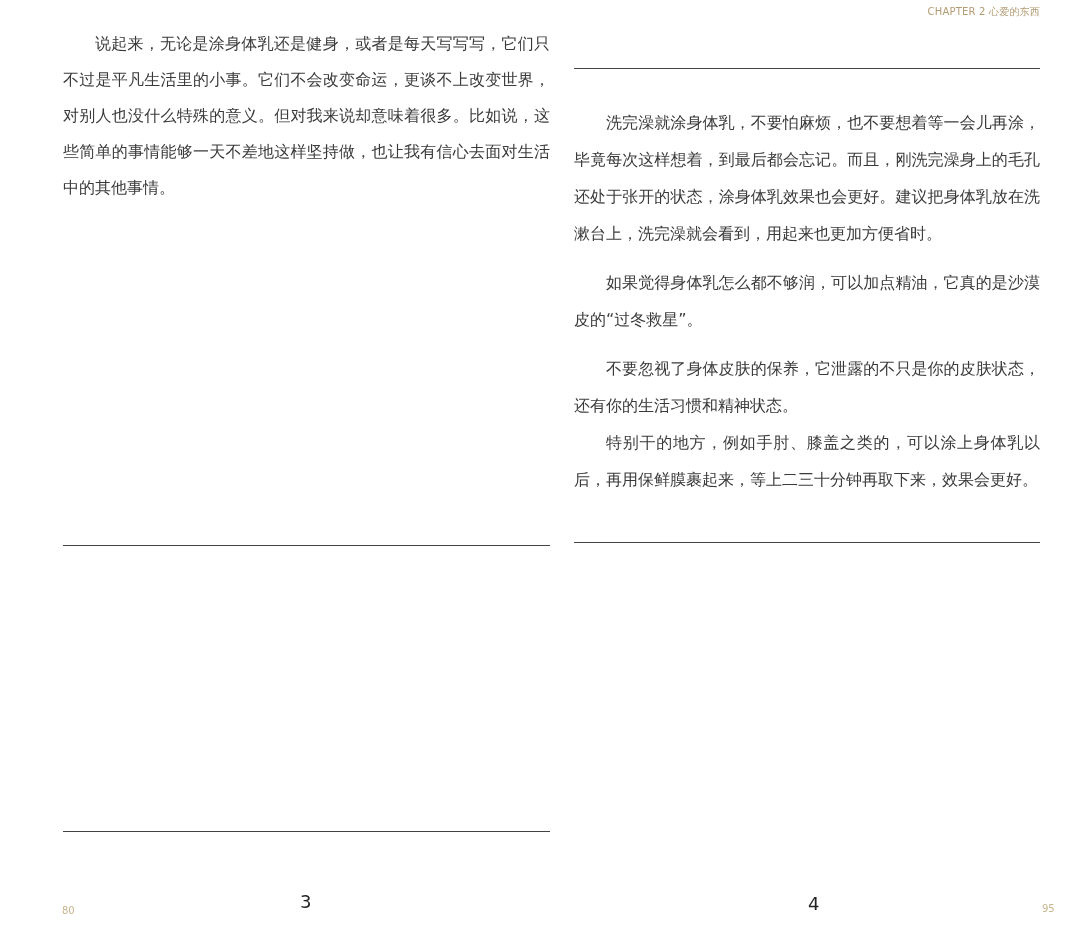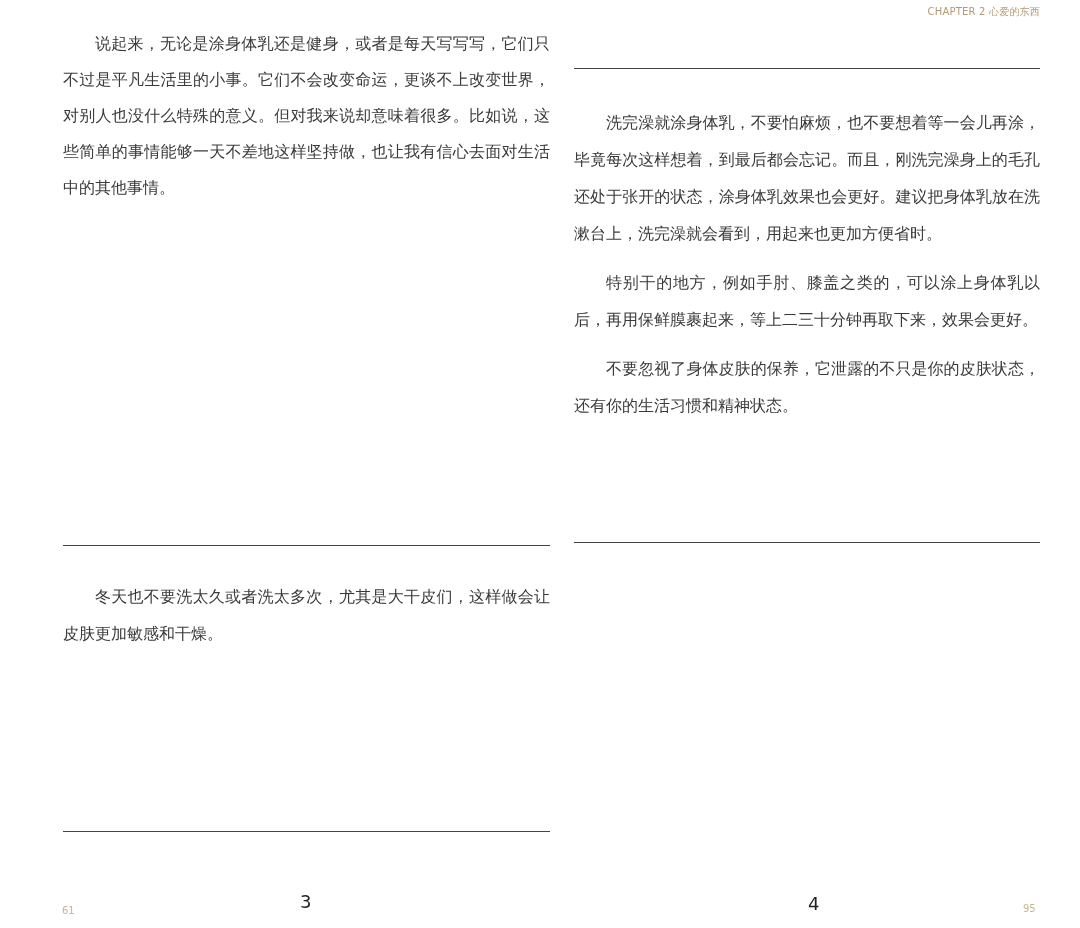--- a/index.html
+++ b/index.html
@@ -76,40 +76,40 @@
 
 <div class="page page-left">
 
   <div class="block" style="left:51px; top:26px; width:487px;">
     <p class="para para-lg">说起来，无论是涂身体乳还是健身，或者是每天写写写，它们只不过是平凡生活里的小事。它们不会改变命运，更谈不上改变世界，对别人也没什么特殊的意义。但对我来说却意味着很多。比如说，这些简单的事情能够一天不差地这样坚持做，也让我有信心去面对生活中的其他事情。</p>
   </div>
 
   <div class="divider" style="left:51px; top:545px; width:487px;"></div>
 
   <div class="block" style="left:51px; top:578px; width:487px;">
-    <p class="para para-sm">冬天也不要洗太久或者洗太多次，尤其是大干皮们，这样做会让皮肤更加敏感和干燥。</p>
   </div>
 
   <div class="divider" style="left:51px; top:831px; width:487px;"></div>
 
-  <div class="folio" style="left:50px; top:905px;">61</div>
+  <div class="folio" style="left:50px; top:905px;">80</div>
 
   <div class="page-num" style="left:288px; top:891px;">3</div>
 </div>
 
 <div class="page page-right">
 
   <div class="chapter-header">CHAPTER 2  心爱的东西</div>
 
   <div class="divider" style="left:34px; top:68px; width:466px;"></div>
 
   <div class="block" style="left:34px; top:104px; width:466px;">
     <p class="para para-sm" style="margin-bottom:12px;">洗完澡就涂身体乳，不要怕麻烦，也不要想着等一会儿再涂，毕竟每次这样想着，到最后都会忘记。而且，刚洗完澡身上的毛孔还处于张开的状态，涂身体乳效果也会更好。建议把身体乳放在洗漱台上，洗完澡就会看到，用起来也更加方便省时。</p>
+    <p class="para para-sm" style="margin-bottom:12px;">如果觉得身体乳怎么都不够润，可以加点精油，它真的是沙漠皮的“过冬救星”。</p>
+    <p class="para para-sm">不要忽视了身体皮肤的保养，它泄露的不只是你的皮肤状态，还有你的生活习惯和精神状态。</p>
     <p class="para para-sm" style="margin-bottom:12px;">特别干的地方，例如手肘、膝盖之类的，可以涂上身体乳以后，再用保鲜膜裹起来，等上二三十分钟再取下来，效果会更好。</p>
-    <p class="para para-sm">不要忽视了身体皮肤的保养，它泄露的不只是你的皮肤状态，还有你的生活习惯和精神状态。</p>
   </div>
 
   <div class="divider" style="left:34px; top:542px; width:466px;"></div>
 
   <div class="page-num" style="left:268px; top:893px;">4</div>
 
-  <div class="folio" style="left:483px; top:903px;">95</div>
+  <div class="folio" style="left:502px; top:903px;">95</div>
 </div>
 
 </body></html>

